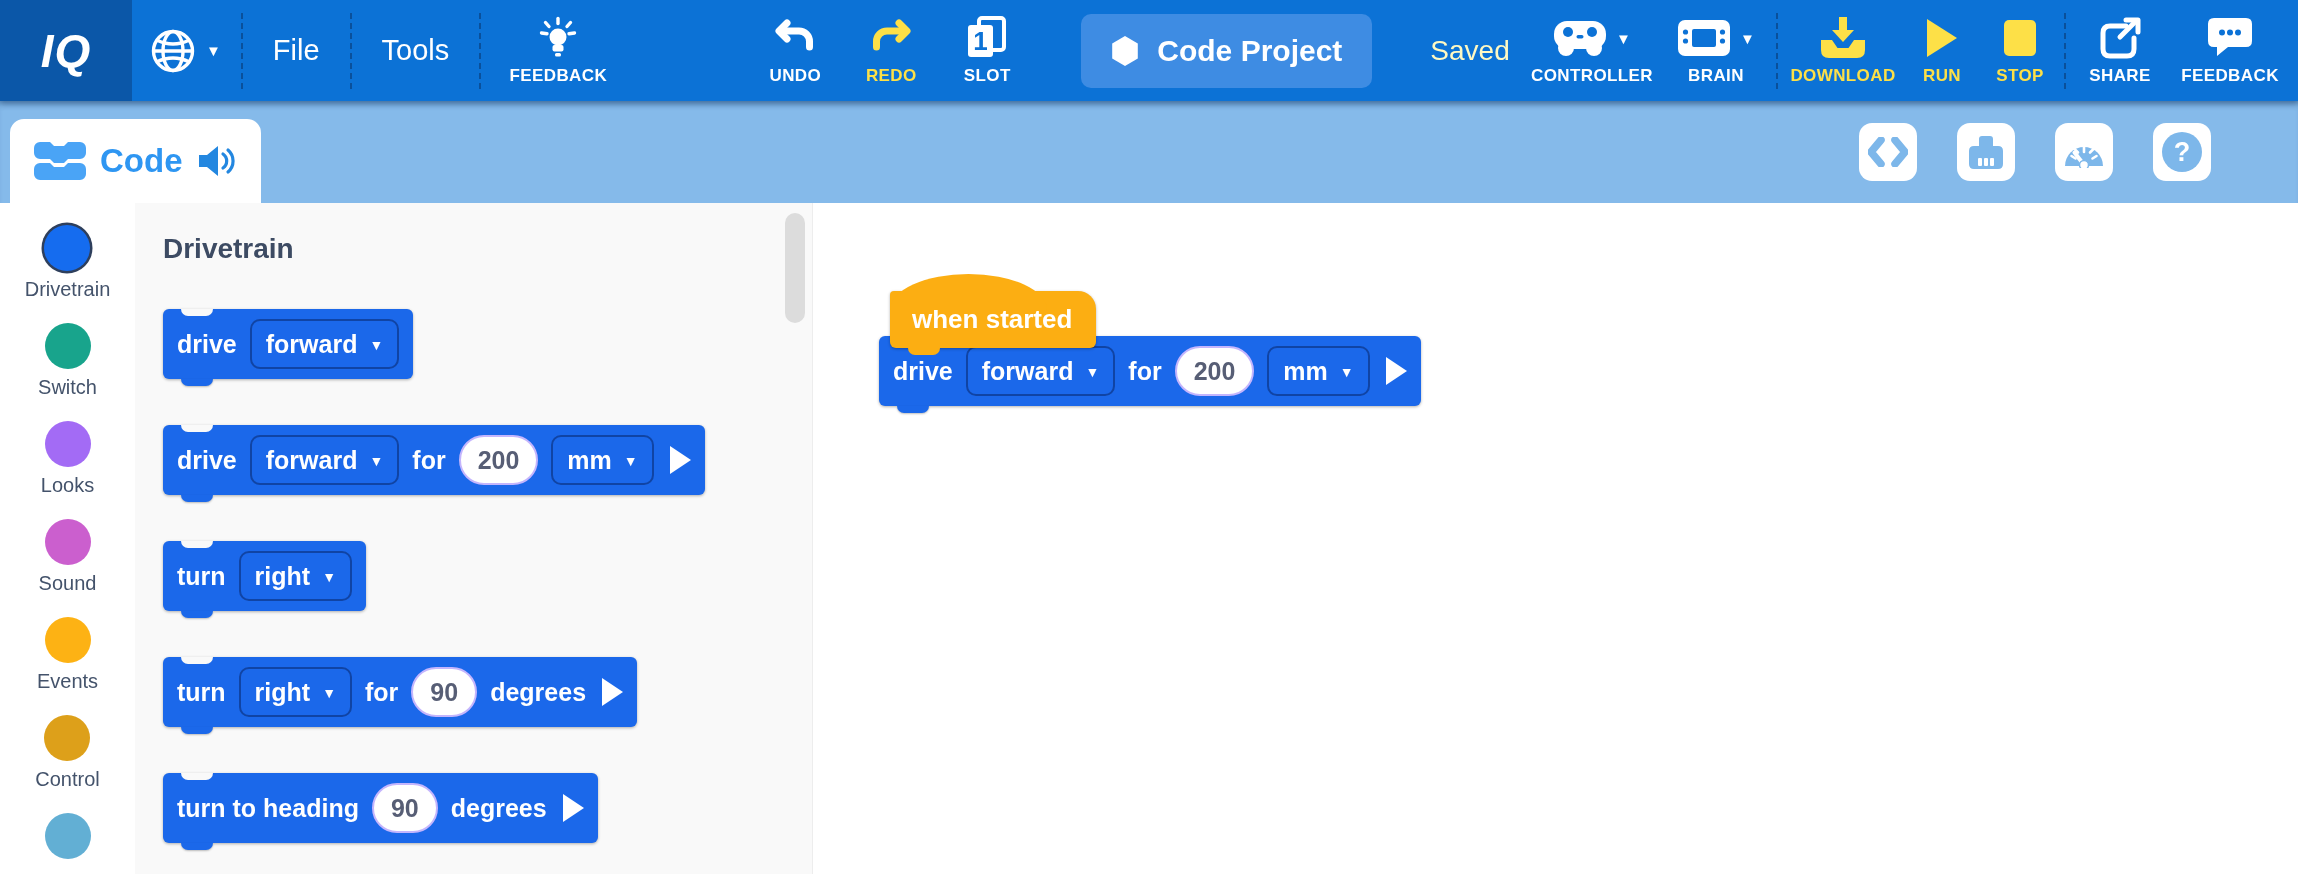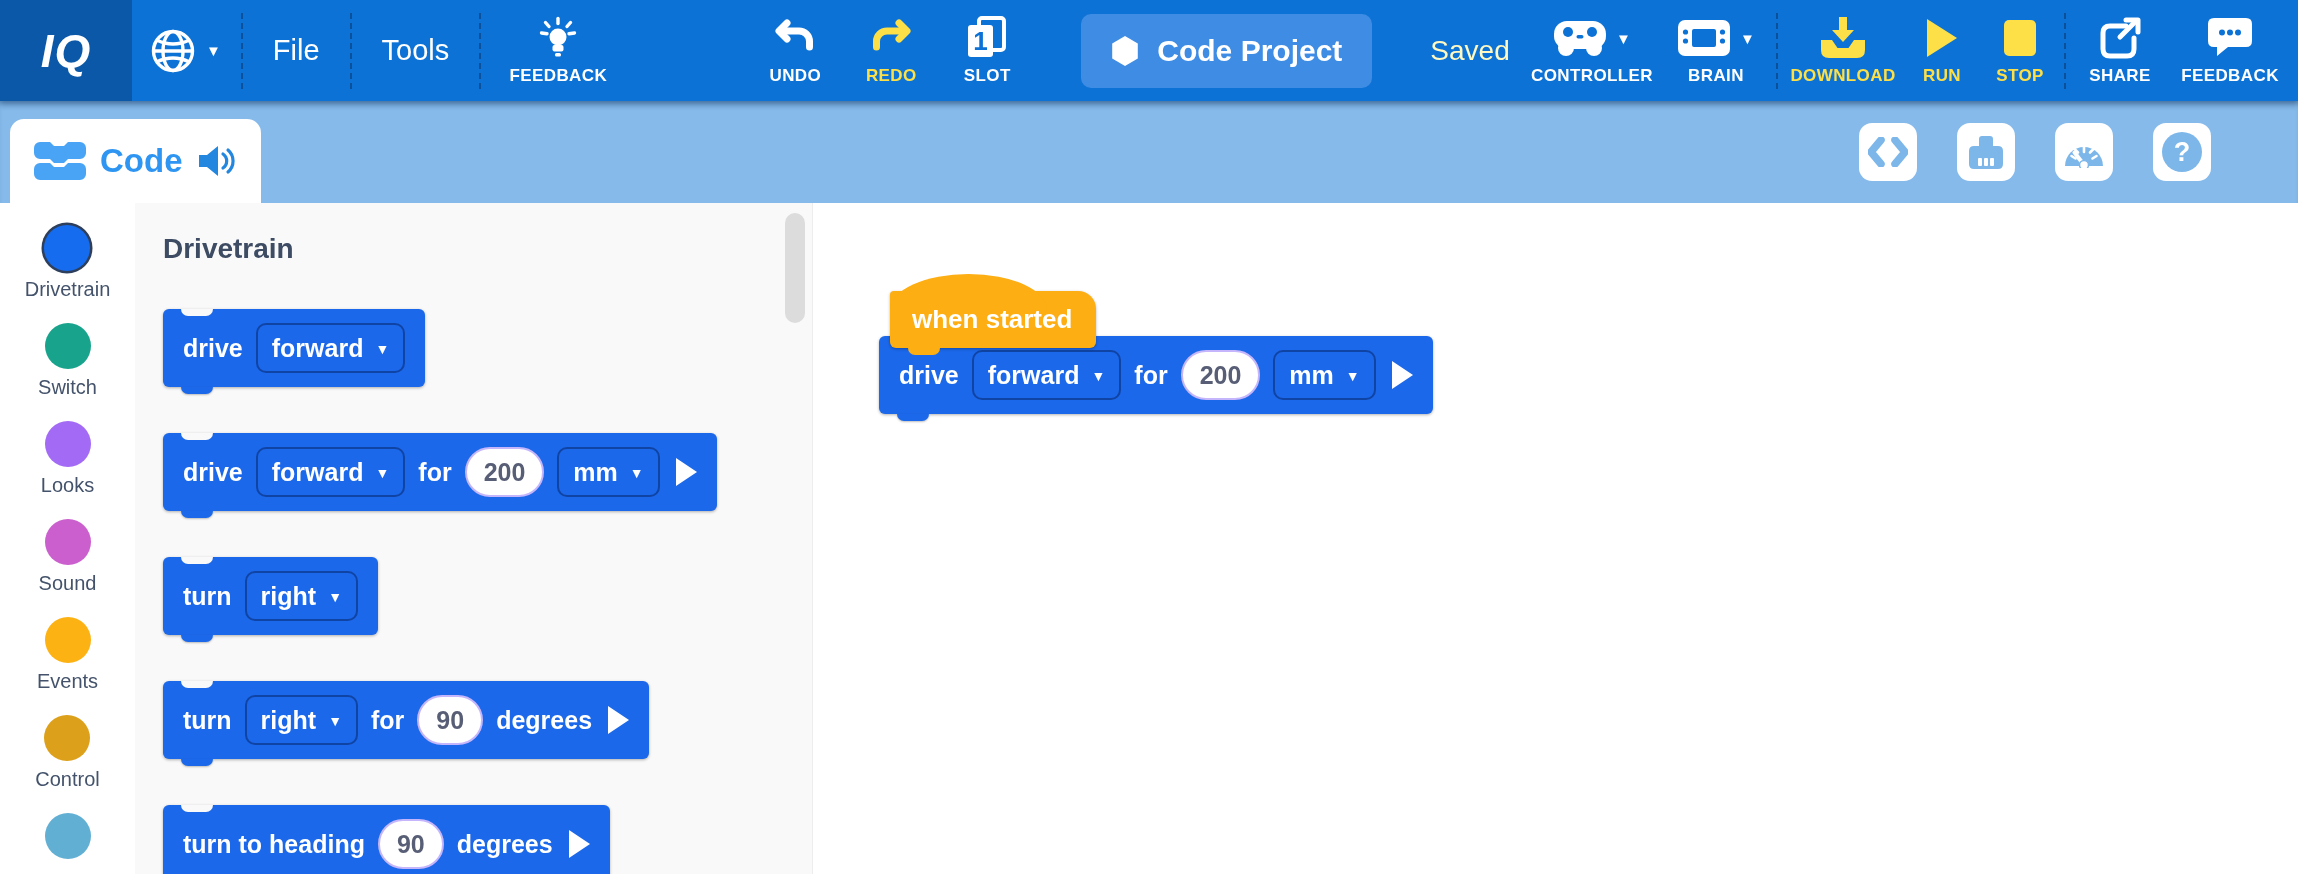--- a/index.html
+++ b/index.html
@@ -57,22 +57,22 @@
     padding:30px 0 0 28px; border-right:1px solid #EDEDED; }
   .palette-header { font-size:28px; font-weight:bold; color:#3D4B63; margin-bottom:44px; }
   .palette-blocks { display:flex; flex-direction:column; align-items:flex-start; }
   .pal-scroll { position:absolute; right:7px; top:10px; width:20px; height:110px;
     background:#DCDCDC; border-radius:10px; }
 
   .canvas { flex:1; background:#fff; position:relative; }
 
   
   .block { position:relative; display:inline-flex; align-items:center; gap:13px;
-    background:#1B68EA; color:#fff; font-weight:bold; font-size:25px; height:78px;
-    padding:0 20px; border-radius:6px; box-shadow:0 1px 3px rgba(0,0,0,.3);
+    background:#1B68EA; color:#fff; font-weight:bold; font-size:25px; height:70px;
+    padding:0 14px; border-radius:6px; box-shadow:0 1px 3px rgba(0,0,0,.3);
     --notch:#F9F9F9; }
   .palette .block { margin-bottom:46px; }
   .block::before { content:''; position:absolute; top:0; left:18px; width:32px;
     height:7px; background:var(--notch); border-radius:0 0 7px 7px; }
   .block::after { content:''; position:absolute; bottom:-7px; left:18px; width:32px;
     height:7px; background:inherit; border-radius:0 0 7px 7px;
     box-shadow:0 1px 2px rgba(0,0,0,.25); }
   .b-drop { display:flex; align-items:center; gap:12px;
     border:2px solid rgba(5,25,80,.45); border-radius:10px; padding:0 14px; height:50px; }
   .b-caret { font-size:14px; margin-top:2px; }

